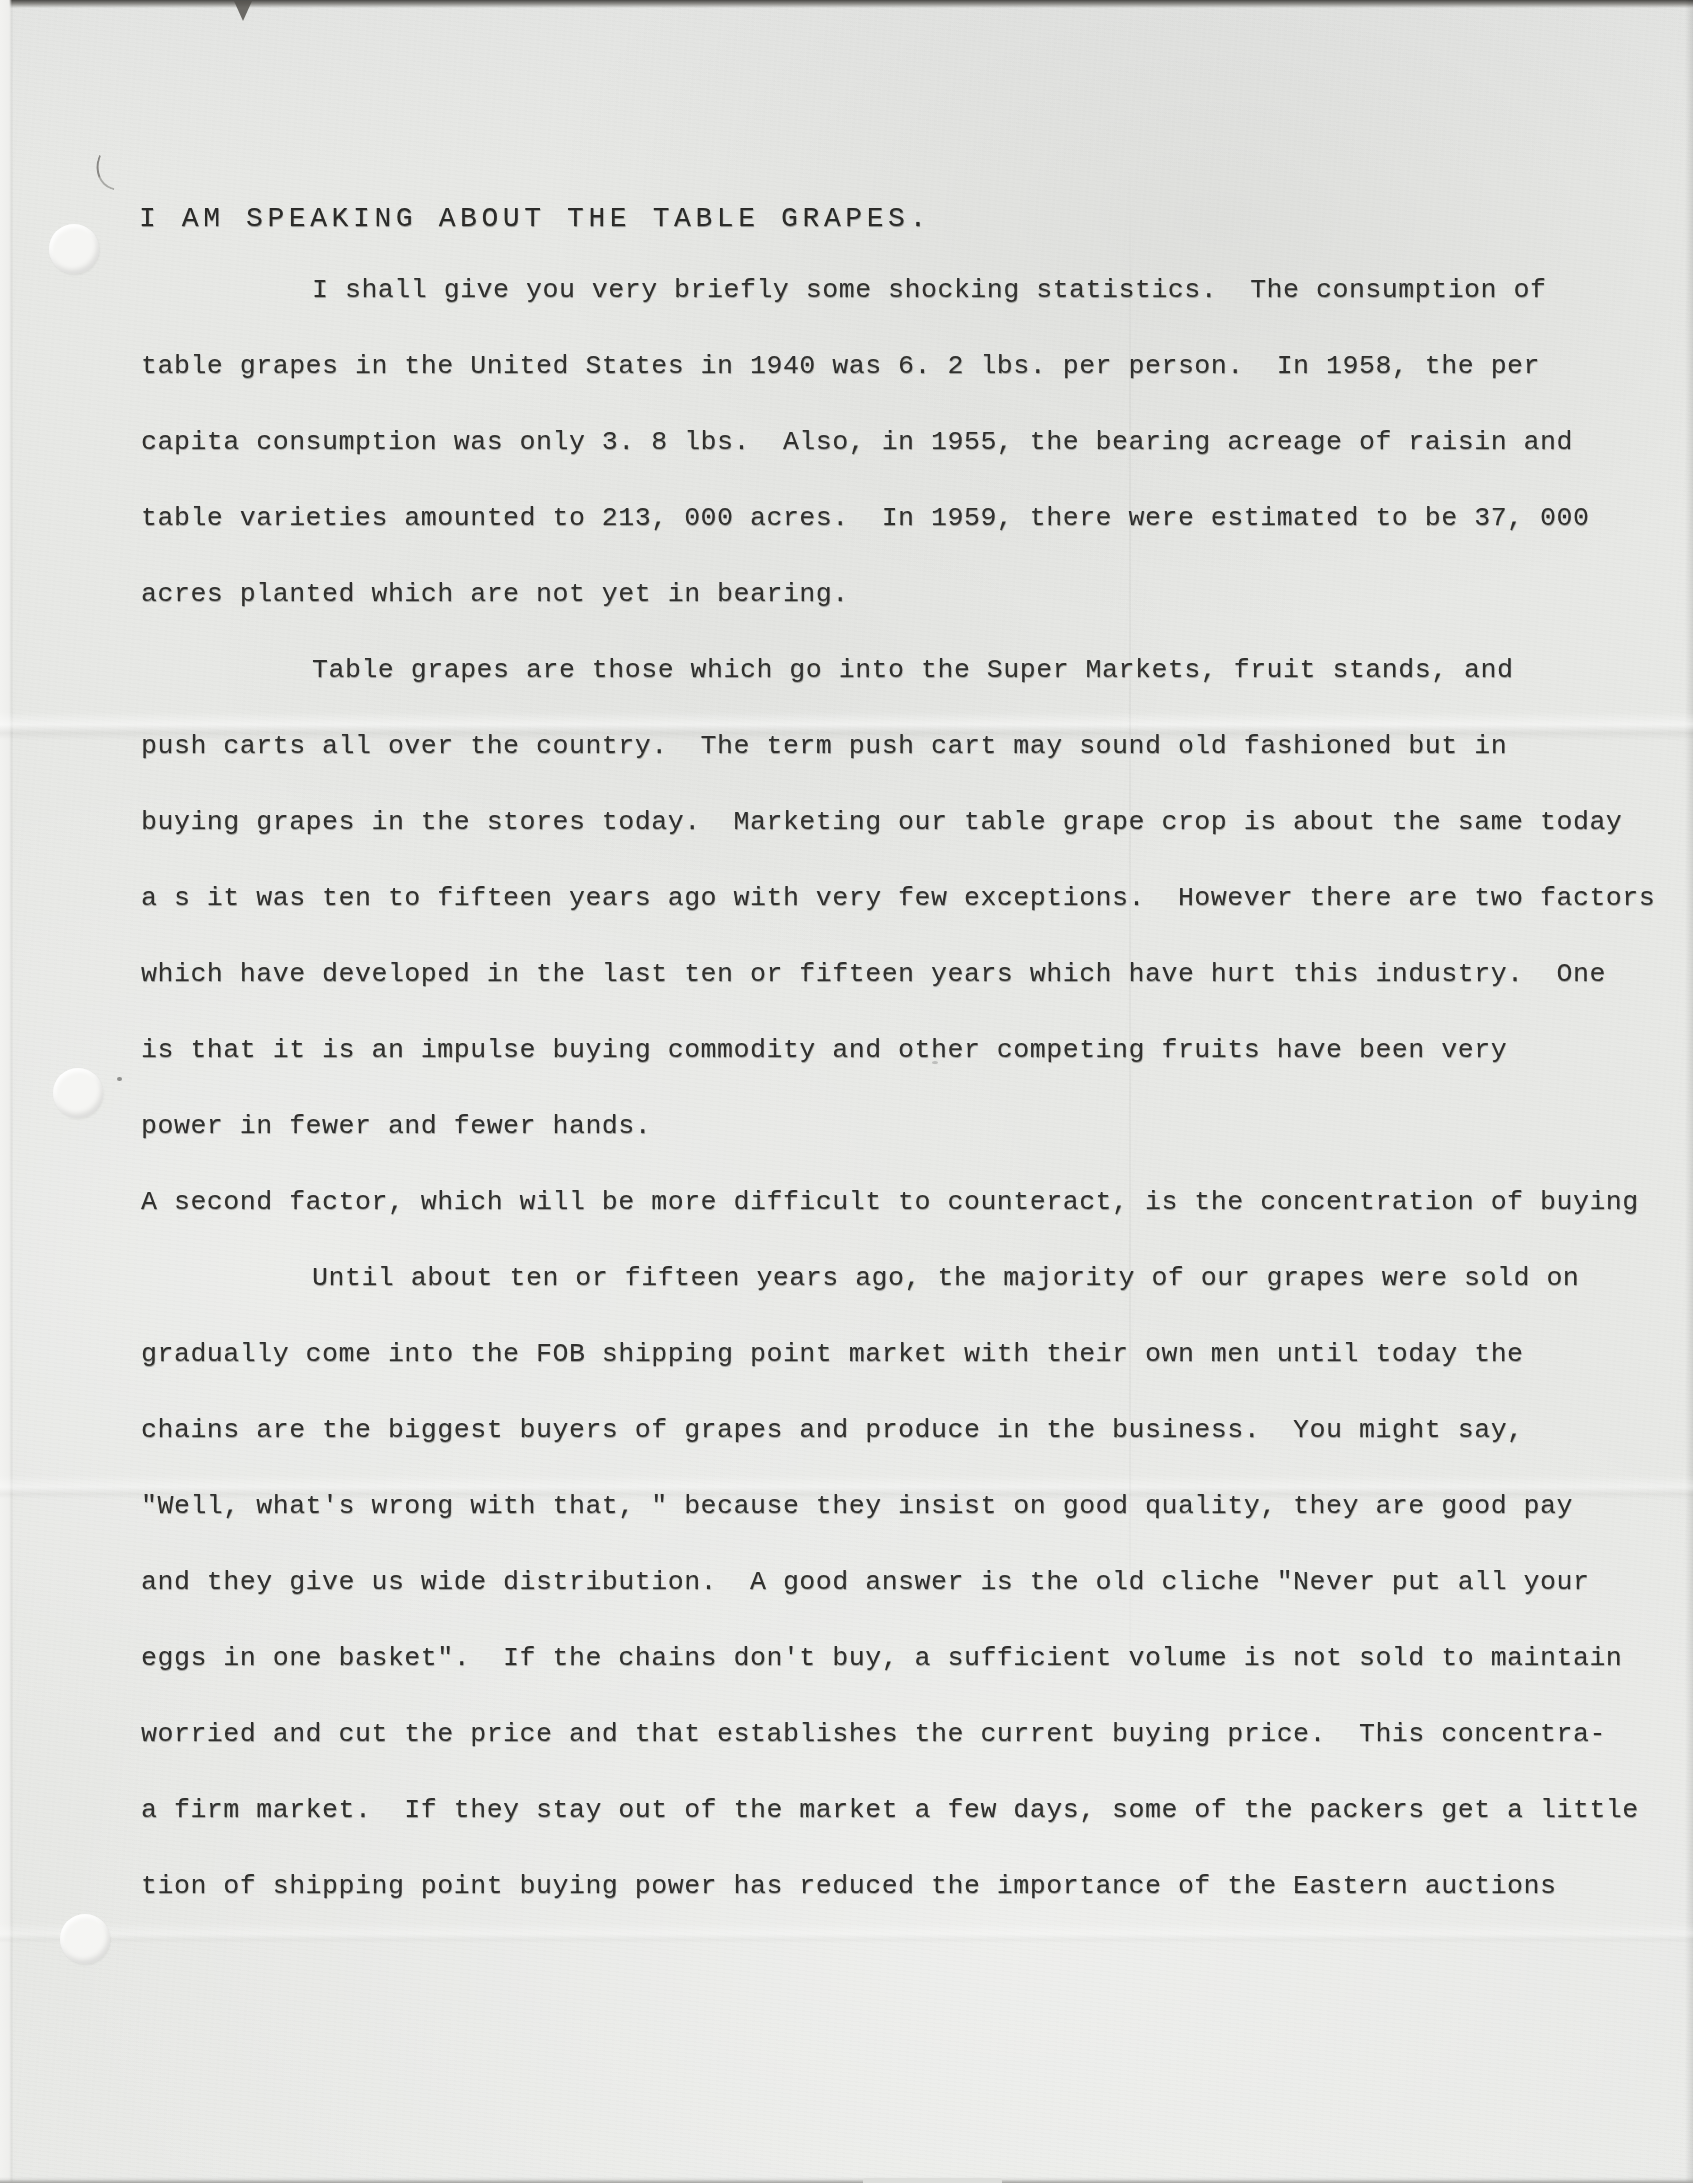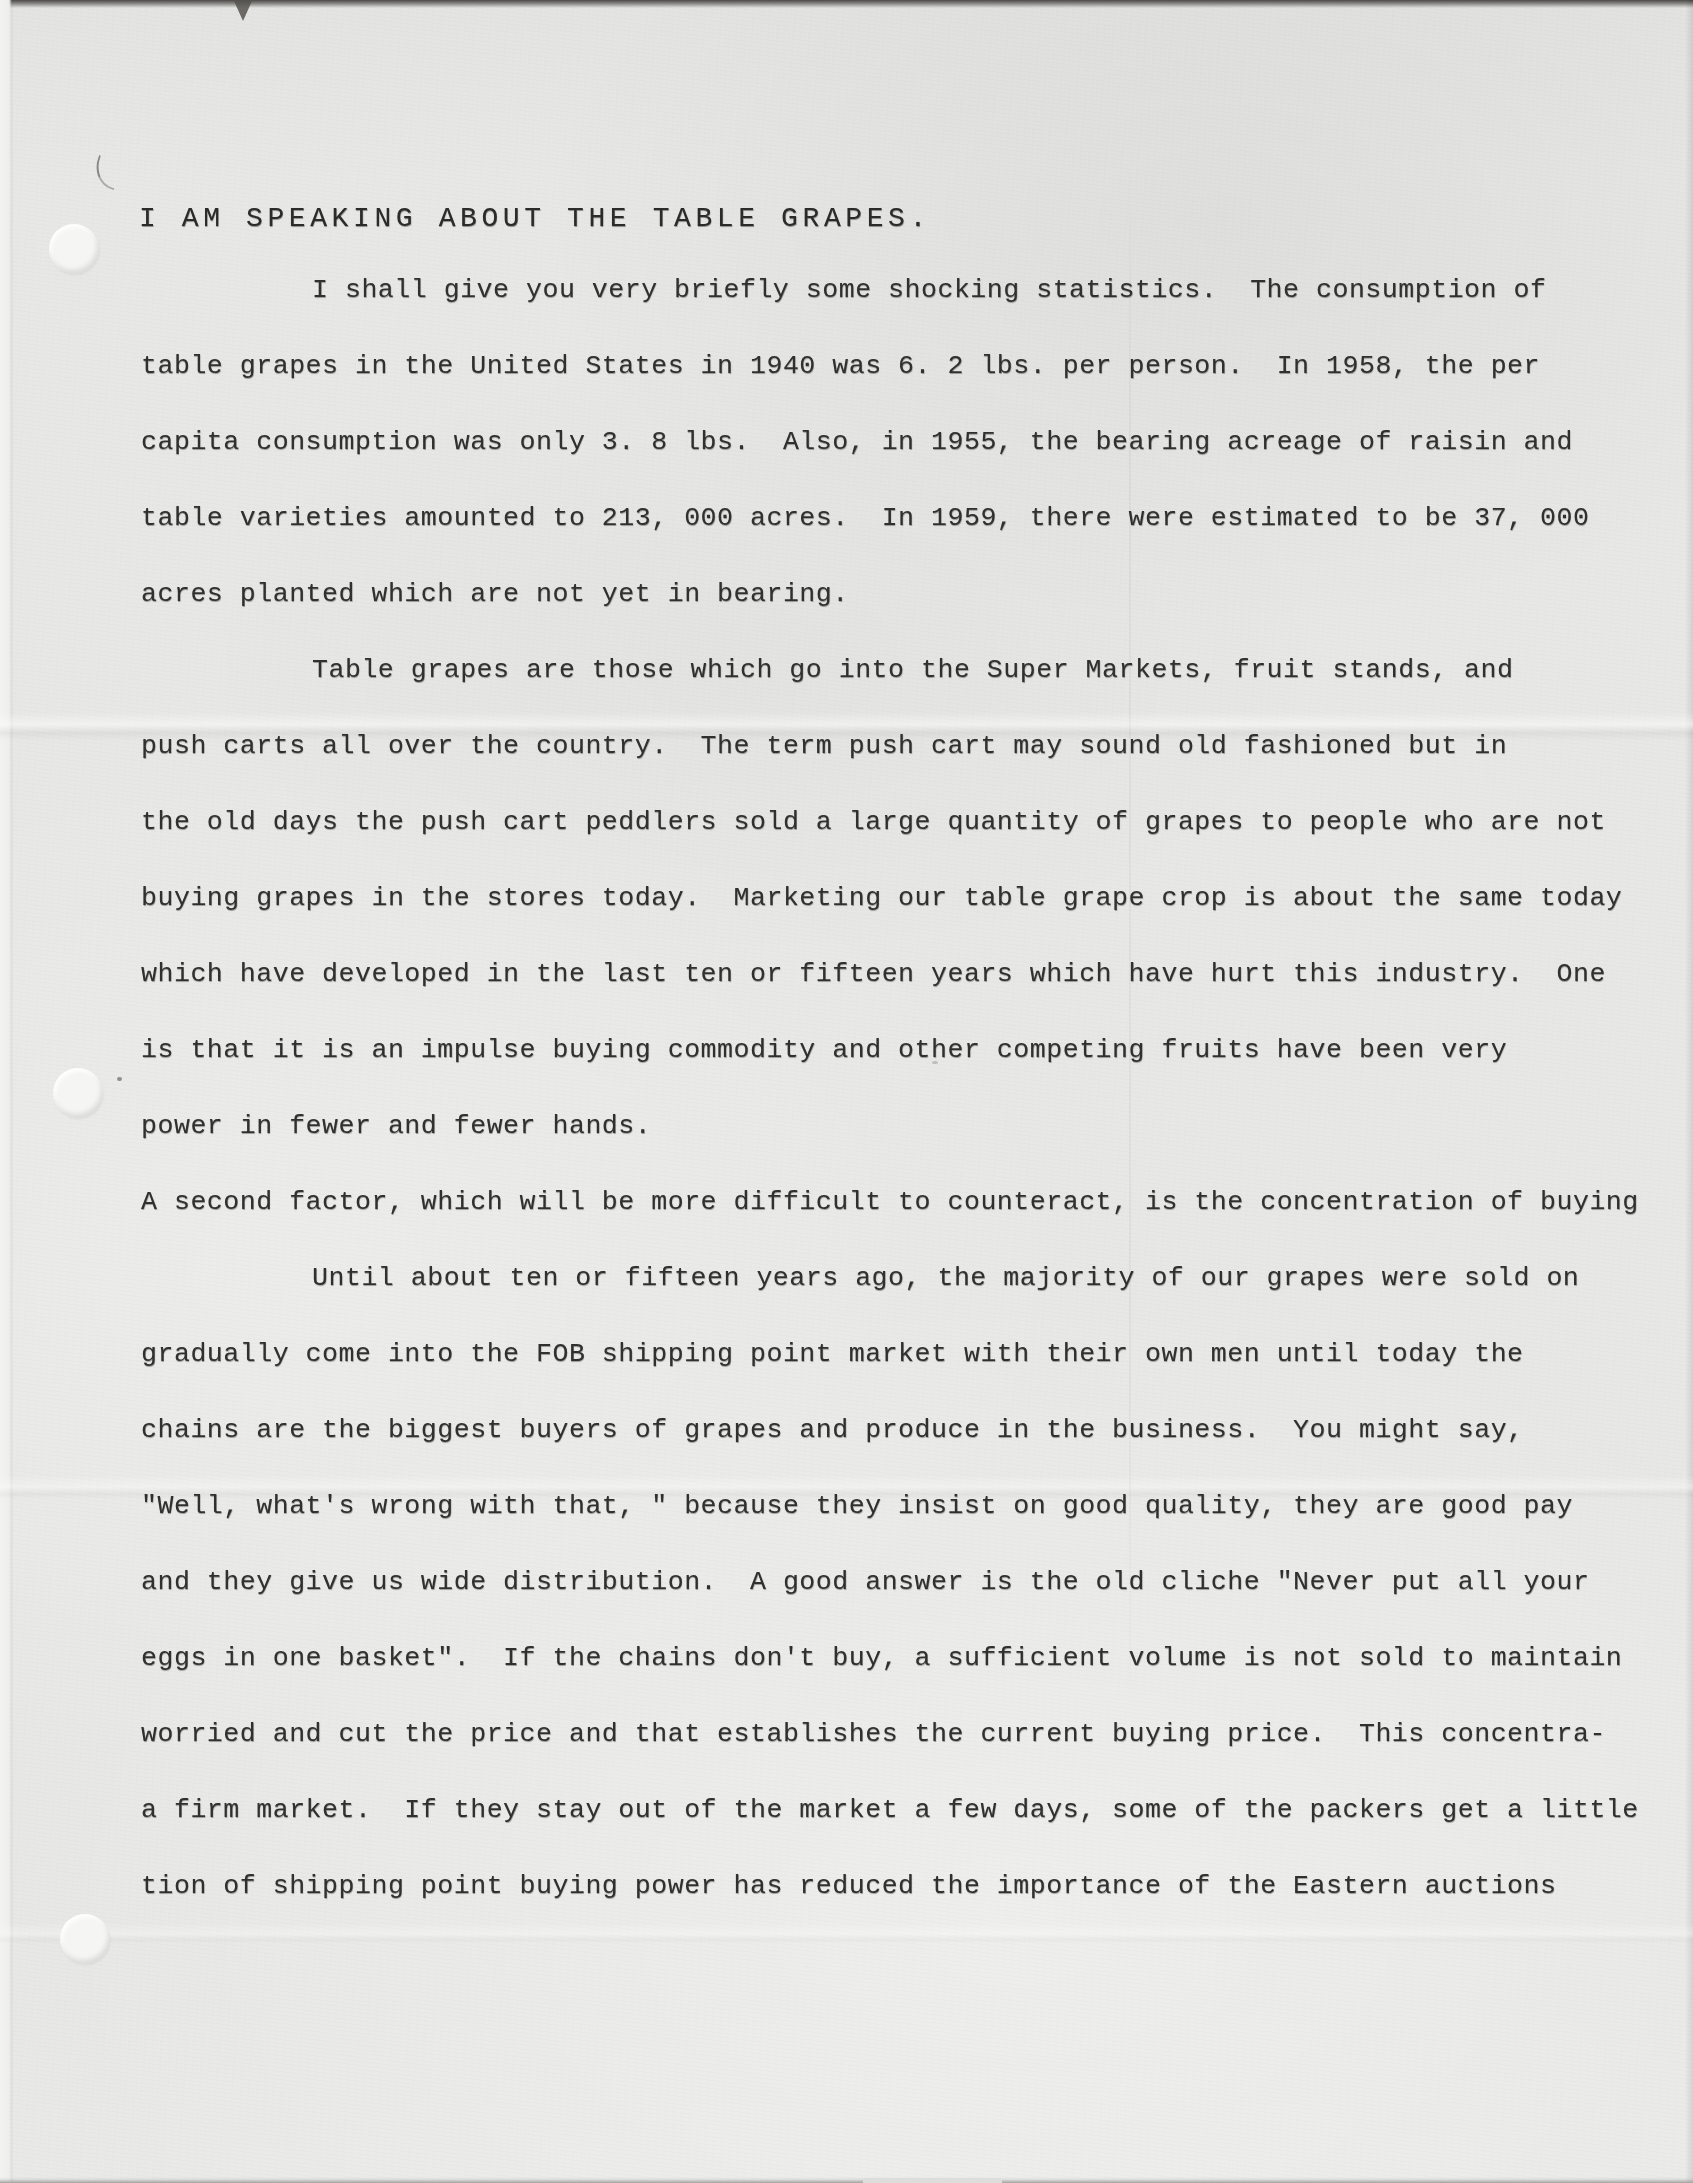--- a/index.html
+++ b/index.html
@@ -102,22 +102,22 @@
   <div id="heading">I AM SPEAKING ABOUT THE TABLE GRAPES.</div>
 
   <div id="body-text">
       <div class="line indent">I shall give you very briefly some shocking statistics.  The consumption of</div>
       <div class="line">table grapes in the United States in 1940 was 6. 2 lbs. per person.  In 1958, the per</div>
       <div class="line">capita consumption was only 3. 8 lbs.  Also, in 1955, the bearing acreage of raisin and</div>
       <div class="line">table varieties amounted to 213, 000 acres.  In 1959, there were estimated to be 37, 000</div>
       <div class="line">acres planted which are not yet in bearing.</div>
       <div class="line indent">Table grapes are those which go into the Super Markets, fruit stands, and</div>
       <div class="line">push carts all over the country.  The term push cart may sound old fashioned but in</div>
-      <div class="line">the old days the push cart peddlers sold a large quantity of grapes to people who are not</div>
       <div class="line">buying grapes in the stores today.  Marketing our table grape crop is about the same today</div>
+      <div class="line">a s it was ten to fifteen years ago with very few exceptions.  However there are two factors</div>
       <div class="line">which have developed in the last ten or fifteen years which have hurt this industry.  One</div>
       <div class="line">is that it is an impulse buying commodity and other competing fruits have been very</div>
       <div class="line">power in fewer and fewer hands.</div>
       <div class="line">A second factor, which will be more difficult to counteract, is the concentration of buying</div>
       <div class="line indent">Until about ten or fifteen years ago, the majority of our grapes were sold on</div>
       <div class="line">gradually come into the FOB shipping point market with their own men until today the</div>
       <div class="line">chains are the biggest buyers of grapes and produce in the business.  You might say,</div>
       <div class="line">"Well, what's wrong with that, " because they insist on good quality, they are good pay</div>
       <div class="line">and they give us wide distribution.  A good answer is the old cliche "Never put all your</div>
       <div class="line">eggs in one basket".  If the chains don't buy, a sufficient volume is not sold to maintain</div>

